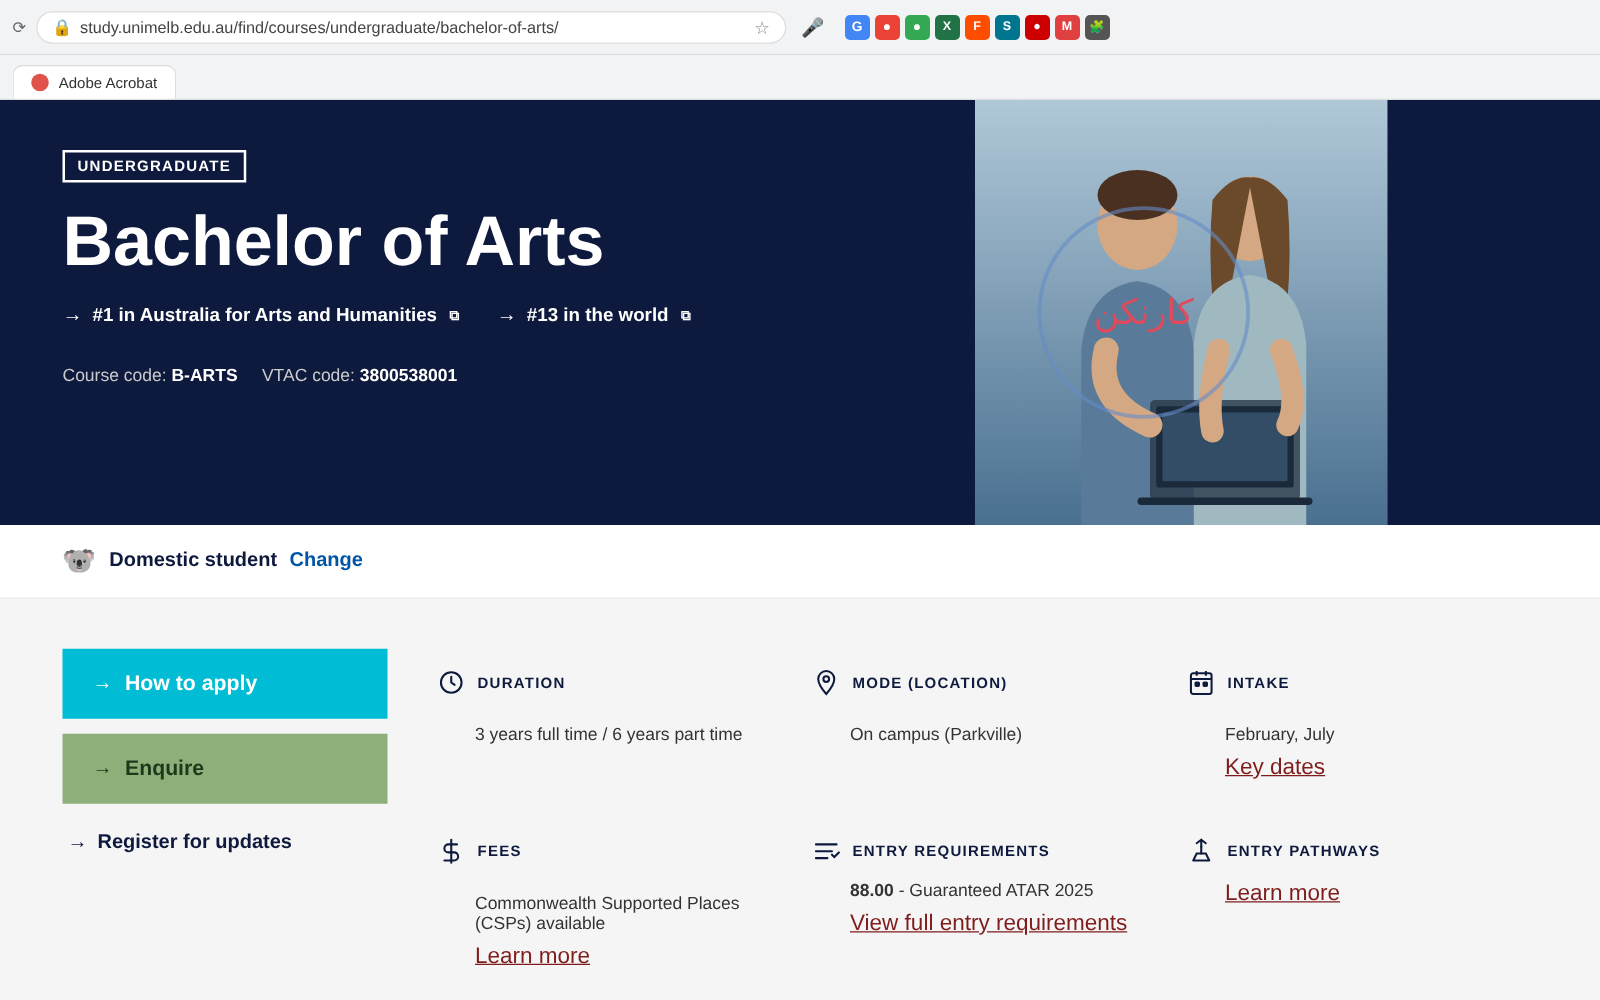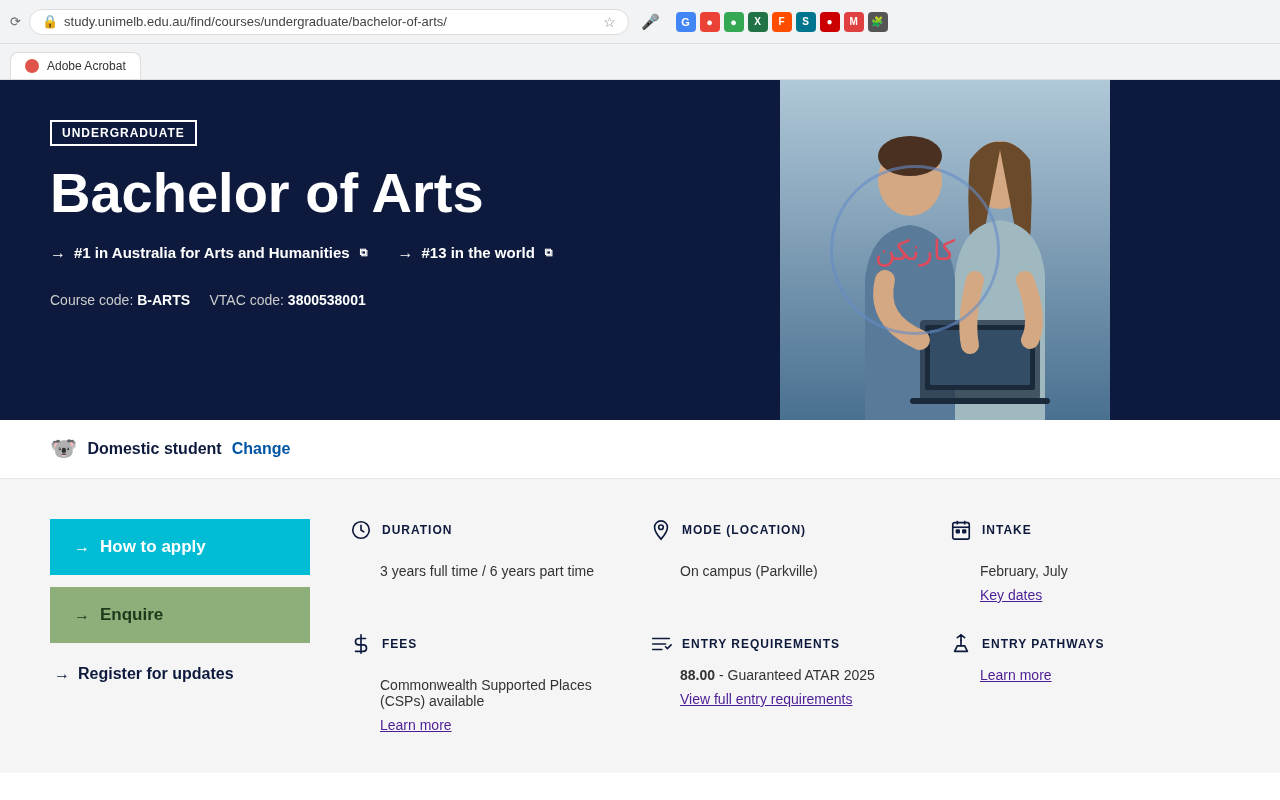--- a/index.html
+++ b/index.html
@@ -228,38 +228,39 @@
     .info-section {
       display: flex;
       flex-direction: column;
       gap: 8px;
     }
     .info-header {
       display: flex;
       align-items: center;
       gap: 10px;
       margin-bottom: 4px;
+      margin-top: 16px;
     }
     .info-label {
       font-size: 12px;
       font-weight: 700;
       color: #0e1a3d;
       letter-spacing: 1px;
       text-transform: uppercase;
     }
     .info-value {
       font-size: 14px;
       color: #333;
       margin-left: 30px;
       margin-top: 10px;
     }
     .info-link {
-      color: #4c1d95;
-      cursor: pointer;
-      font-size: 14px;
+      color: #7f1d1d;
+      cursor: pointer;
+      font-size: 18px;
       margin-left: 30px;
       display: inline-block;
     }
 
     
     .entry-req-item {
       font-size: 14px;
       color: #333;
       margin-left: 30px;
     }

